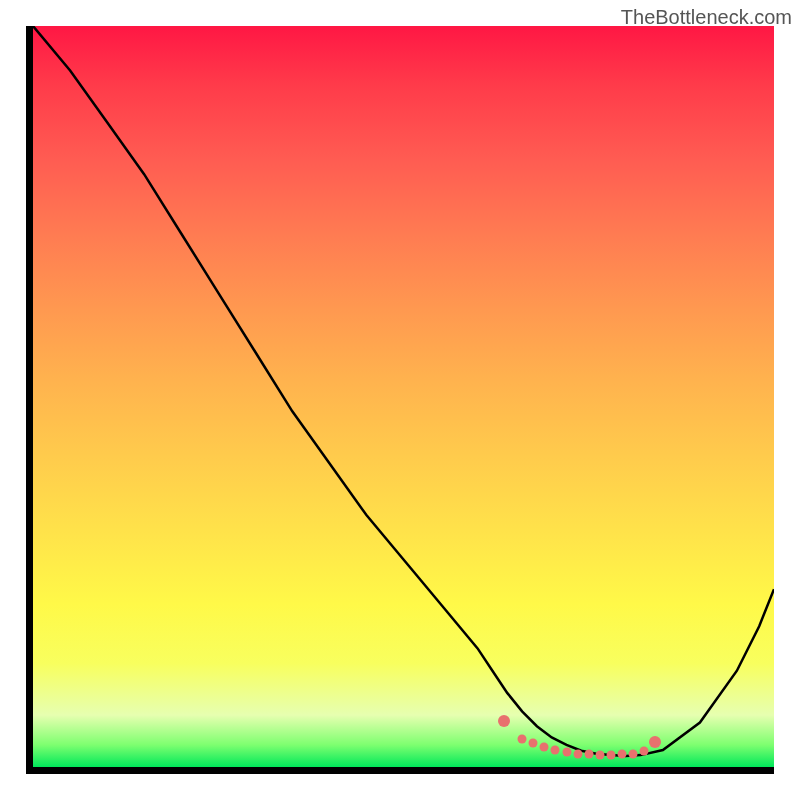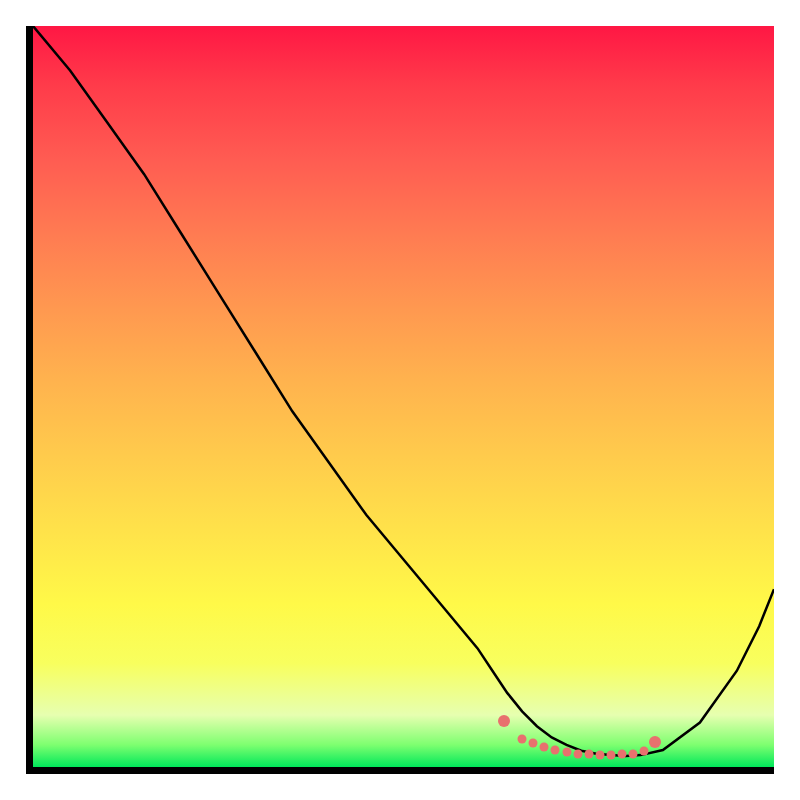--- a/index.html
+++ b/index.html
@@ -72,20 +72,21 @@
   }
   .marker.small {
     width: 9px;
     height: 9px;
   }
 </style>
 </head>
 <body>
 
 <div class="chart-container">
+  <div class="watermark">TheBottleneck.com</div>
   <div class="plot-area">
     <div class="gradient-bg"></div>
     <svg class="curve" viewBox="0 0 741 741" preserveAspectRatio="none">
       <path id="curve-path" fill="none" stroke="#000" stroke-width="2.5" d="M0.0 0.0 L37.1 44.5 L74.1 96.3 L111.1 148.2 L148.2 207.5 L185.3 266.8 L222.3 326.0 L259.3 385.3 L296.4 437.2 L333.4 489.1 L370.5 533.5 L407.6 578.0 L444.6 622.4 L459.4 644.7 L474.2 666.9 L489.1 685.4 L503.9 700.2 L518.7 711.4 L533.5 718.8 L548.3 724.7 L563.2 727.7 L578.0 729.1 L592.8 729.9 L607.6 729.1 L629.9 724.0 L666.9 696.5 L703.9 644.7 L726.2 600.2 L741.0 563.2 "></path>
     </svg>
     <div class="markers" id="markers">
         <div class="marker" style="left: 470.535px; top: 695.058px;"></div>
         <div class="marker small" style="left: 489.06px; top: 712.842px;"></div>
         <div class="marker small" style="left: 500.175px; top: 717.288px;"></div>
         <div class="marker small" style="left: 511.29px; top: 720.993px;"></div>

